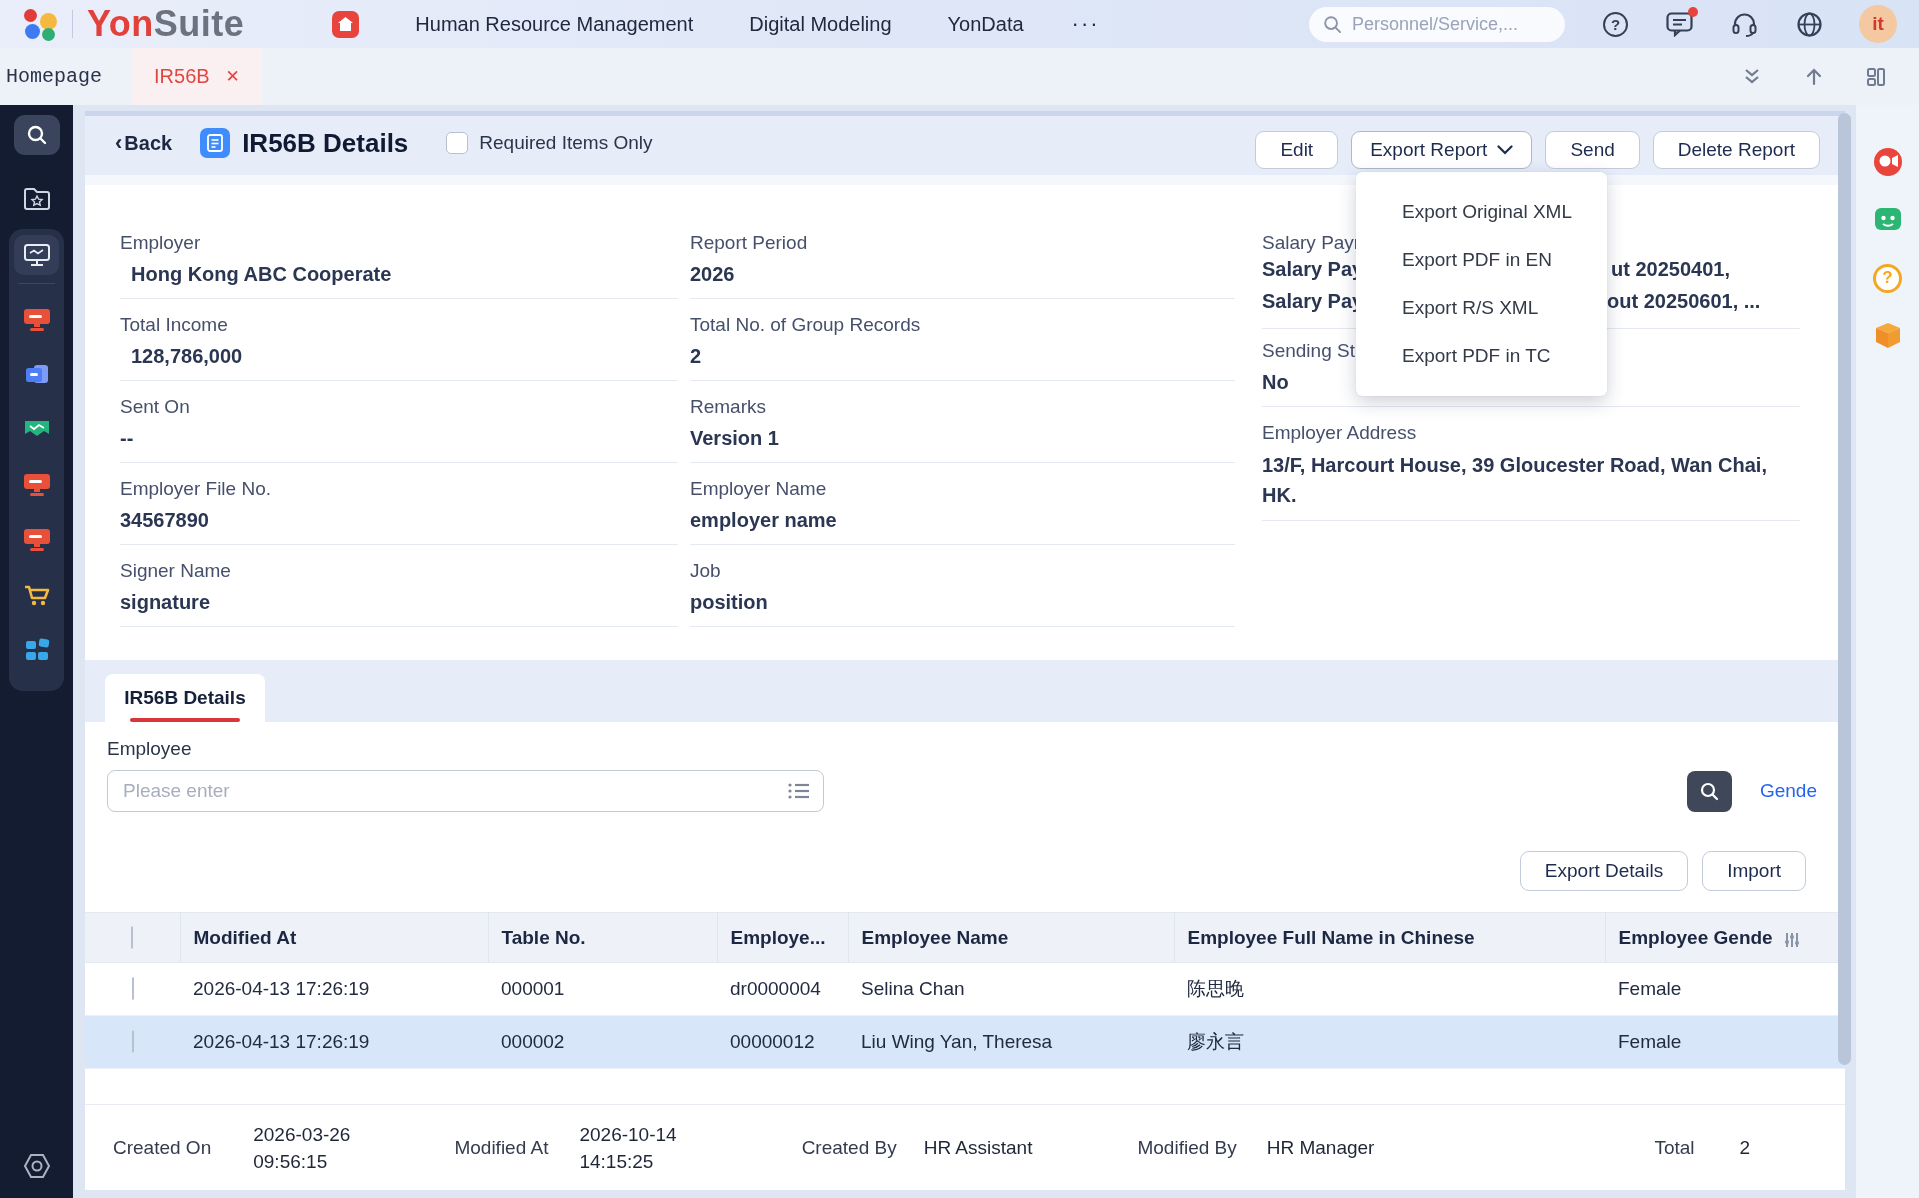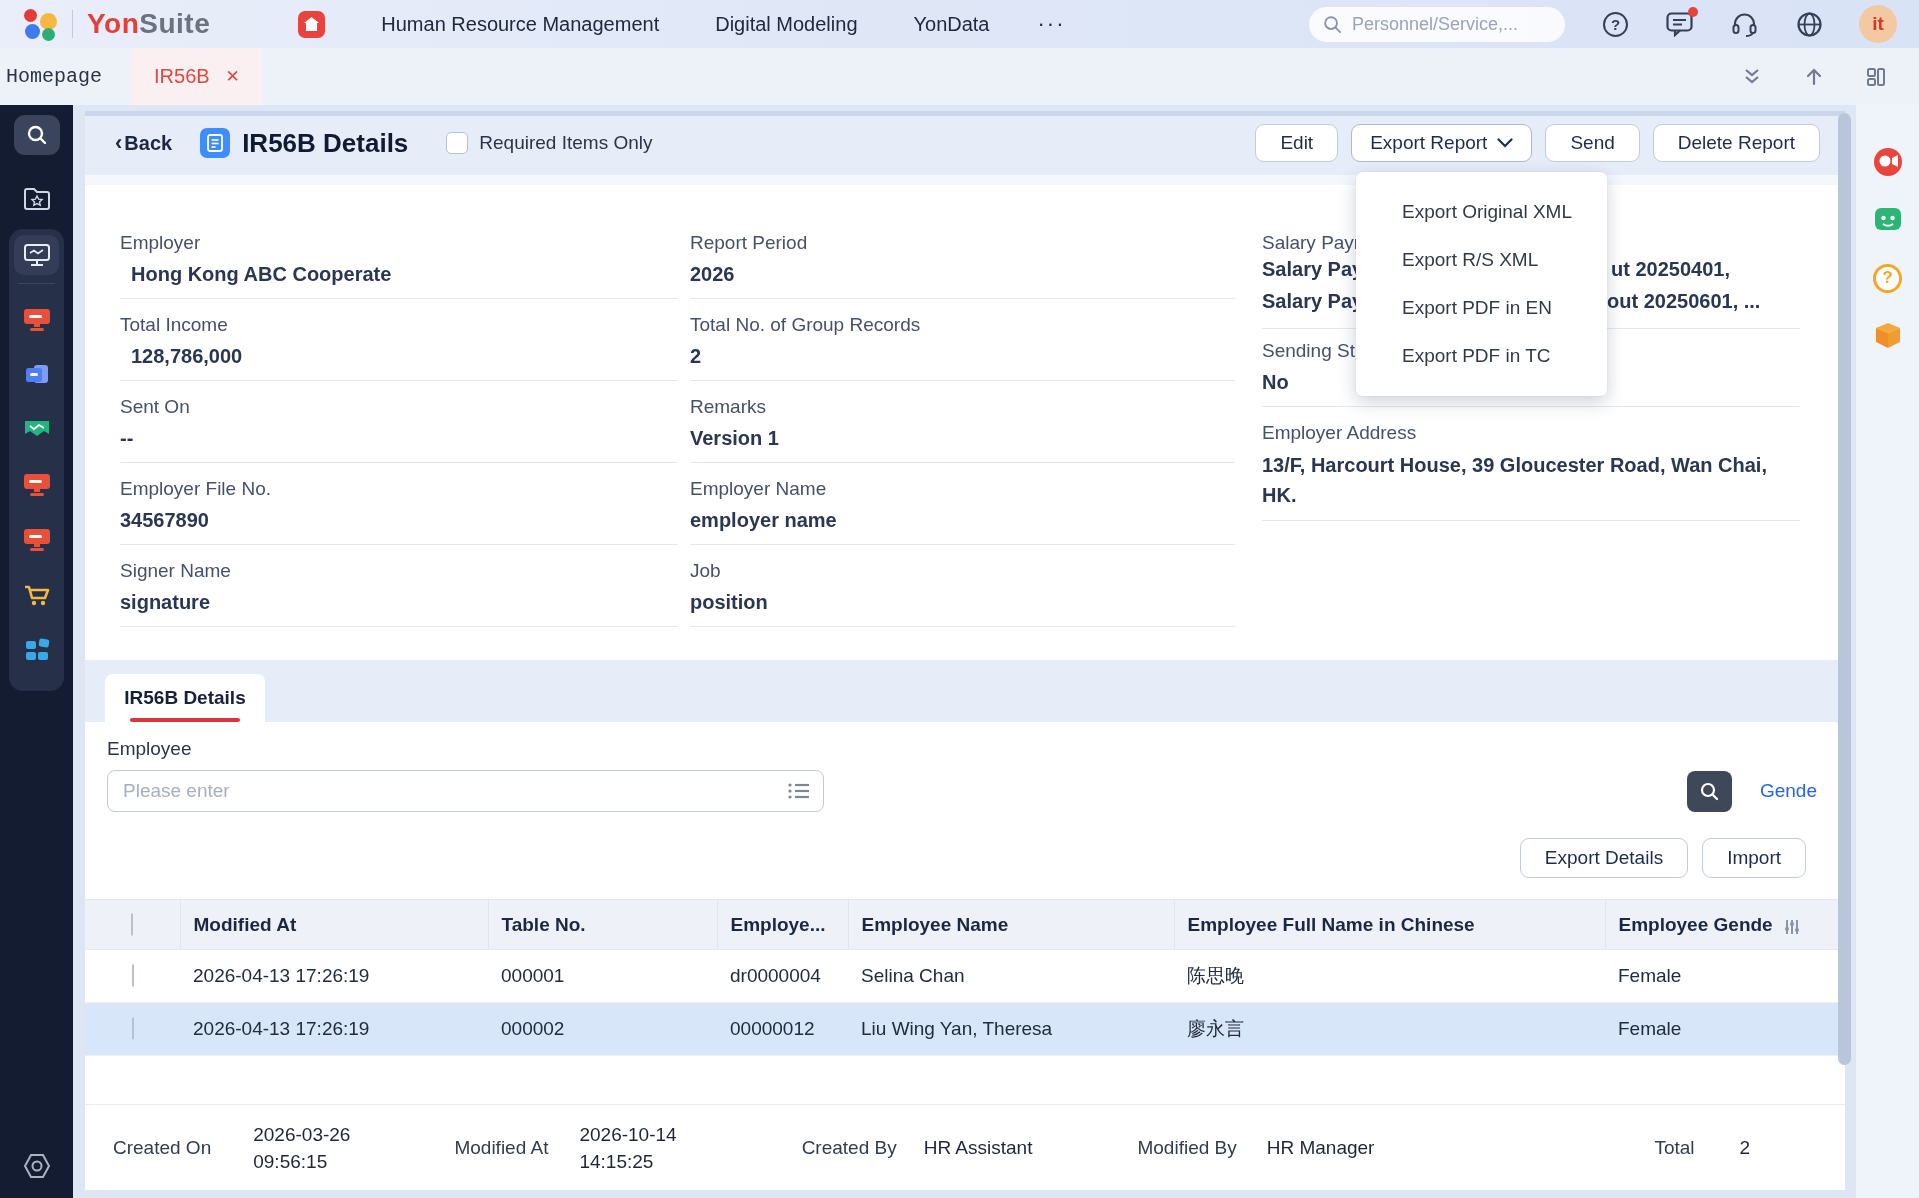--- a/index.html
+++ b/index.html
@@ -10,21 +10,21 @@
   .topbar { position:absolute; top:0; left:0; width:1919px; height:48px;
             background:linear-gradient(90deg,#eaeefa 0%,#dfe7f7 45%,#d9e3f6 100%);
             display:flex; align-items:center; z-index:60; }
   .logo { position:relative; width:40px; height:36px; margin-left:22px; }
   .logo i { position:absolute; border-radius:50%; }
   .logo .d1 { width:13px; height:13px; background:#e23c38; left:2px; top:3px; }
   .logo .d2 { width:17px; height:17px; background:#f5b93f; left:18px; top:7px; }
   .logo .d3 { width:15px; height:15px; background:#3f7bf0; left:3px; top:18px; }
   .logo .d4 { width:13px; height:13px; background:#2fae74; left:20px; top:22px; }
   .brand-divider { width:1px; height:28px; background:#c2cade; margin:0 14px 0 10px; }
-  .brand { font-size:28px; font-weight:bold; letter-spacing:.5px; }
+  .brand { font-size:36px; font-weight:bold; letter-spacing:.5px; }
   .brand .yon { color:#e2403a; } .brand .suite { color:#6b7280; }
   .home-ico { width:27px; height:27px; border-radius:7px; background:#e8433c; margin-left:88px;
               display:flex; align-items:center; justify-content:center; }
   .nav-item { font-size:20px; color:#20293e; margin-left:56px; cursor:pointer; white-space:nowrap; }
   .nav-more { font-size:22px; color:#20293e; margin-left:48px; letter-spacing:2px; }
   .tb-search { margin-left:auto; width:256px; height:35px; background:rgba(255,255,255,.82);
                border-radius:18px; display:flex; align-items:center; padding:0 14px; }
   .tb-search .ph { font-size:18px; color:#9aa3b7; margin-left:10px; white-space:nowrap; overflow:hidden; }
   .tb-ico { position:relative; margin-left:38px; display:flex; align-items:center; }
   .badge { position:absolute; top:-4px; right:-5px; width:10px; height:10px; border-radius:50%; background:#e8433c; }
@@ -76,21 +76,21 @@
   .back .chev { font-size:22px; line-height:20px; }
   .doc-ico { width:30px; height:30px; border-radius:7px; background:#3f8cfd; margin-left:28px;
              display:flex; align-items:center; justify-content:center; }
   .page-title { font-size:26px; font-weight:bold; color:#101b33; margin-left:12px; }
   .req { display:flex; align-items:center; gap:11px; margin-left:38px; }
   .cbx { width:22px; height:22px; background:#fff; border:1.5px solid #b9c0cf; border-radius:5px; cursor:pointer; }
   .req .lbl { font-size:19px; color:#2c3548; }
   .band-btns { margin-left:auto; display:flex; align-items:center; gap:13px; padding-right:25px; }
   .btn { height:38px; background:#fff; border:1px solid #c3cbda; border-radius:9px; color:#1d2b4e;
          font-size:19px; display:flex; align-items:center; justify-content:center; padding:0 24px;
-         cursor:pointer; white-space:nowrap; font-family:"Liberation Sans",sans-serif; }
+         cursor:pointer; white-space:nowrap; font-family:"Liberation Sans",sans-serif;margin-top:13px; }
   .btn.exp { padding:0 18px; gap:10px; border-color:#aeb8ca; }
 
   .substrip { height:10px; background:#f4f7fc; }
 
   
   .form { display:flex; padding:46px 0 0 35px; height:475px; }
   .fcol1 { width:558px; } .fcol2 { width:545px; margin-left:12px; } .fcol3 { width:538px; margin-left:27px; }
   .field { margin-bottom:14px; }
   .field .flabel { font-size:19px; color:#46506b; line-height:24px; }
   .field .fvalue { margin-top:5px; font-size:20px; font-weight:bold; color:#2b3652; line-height:28px;
@@ -393,22 +393,22 @@
               </svg>
           </button>
           <button class="btn">Send</button>
           <button class="btn">Delete Report</button>
         </div>
       </div>
       <div class="substrip"></div>
 
       <div class="menu">
         <div class="mi">Export Original XML</div>
+        <div class="mi">Export PDF in EN</div>
         <div class="mi">Export R/S XML</div>
-        <div class="mi">Export PDF in EN</div>
         <div class="mi">Export PDF in TC</div>
       </div>
 
       <div class="form">
         <div class="fcol1">
           <div class="field ind">
             <div class="flabel">Employer</div>
             <div class="fvalue">Hong Kong ABC Cooperate</div>
           </div>
           <div class="field ind">

